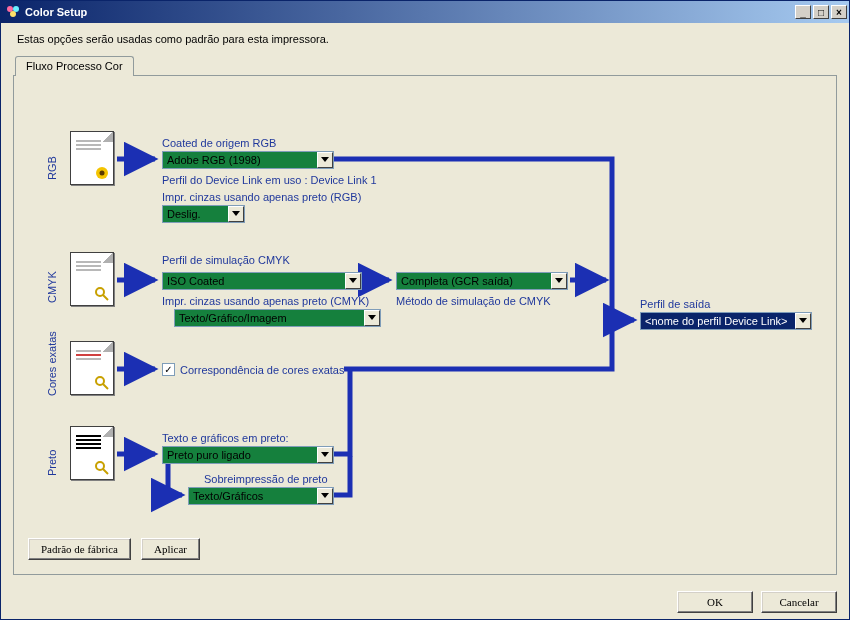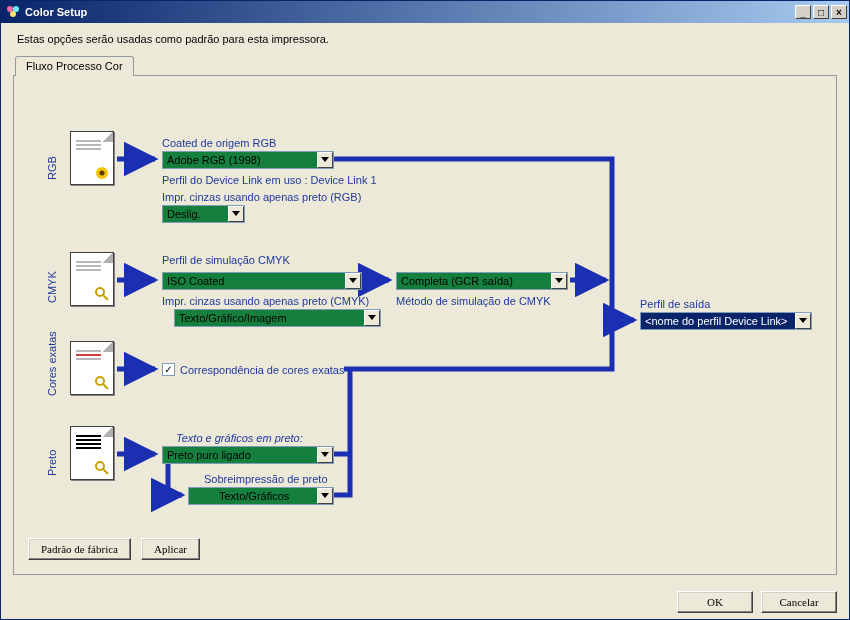--- a/index.html
+++ b/index.html
@@ -345,31 +345,31 @@
             <span style="background:#000"></span>
             <span style="background:#000"></span>
           </div>
         <div class="ico">
           <svg viewBox="0 0 16 16">
               <circle cx="6" cy="6" r="4" fill="none" stroke="#c8a000" stroke-width="2"></circle>
               <line x1="9" y1="9" x2="14" y2="14" stroke="#c8a000" stroke-width="2"></line>
             </svg>
         </div>
       </div>
-      <div class="lbl" style="left:162px; top:356px;font-style:italic;">Texto e gráficos em preto:</div>
+      <div class="lbl" style="left:148px; top:356px;">Texto e gráficos em preto:</div>
       <div class="combo" style="left:148px; top:370px; width:172px;">
         <span class="val">Preto puro ligado</span>
         <span class="btn">
             <svg width="8" height="6">
               <path d="M0,0 L8,0 L4,5 z" fill="#000"></path>
             </svg>
           </span>
       </div>
       <div class="lbl" style="left:174px; top:397px;margin-left:16px;">Sobreimpressão de preto</div>
-      <div class="combo" style="left:174px; top:411px; width:146px;padding-left:26px;">
+      <div class="combo" style="left:174px; top:411px; width:146px;">
         <span class="val">Texto/Gráficos</span>
         <span class="btn">
             <svg width="8" height="6">
               <path d="M0,0 L8,0 L4,5 z" fill="#000"></path>
             </svg>
           </span>
       </div>
 
       <div class="lbl" style="left:626px; top:222px;">Perfil de saída</div>
       <div class="combo sel" style="left:626px; top:236px; width:172px;">

